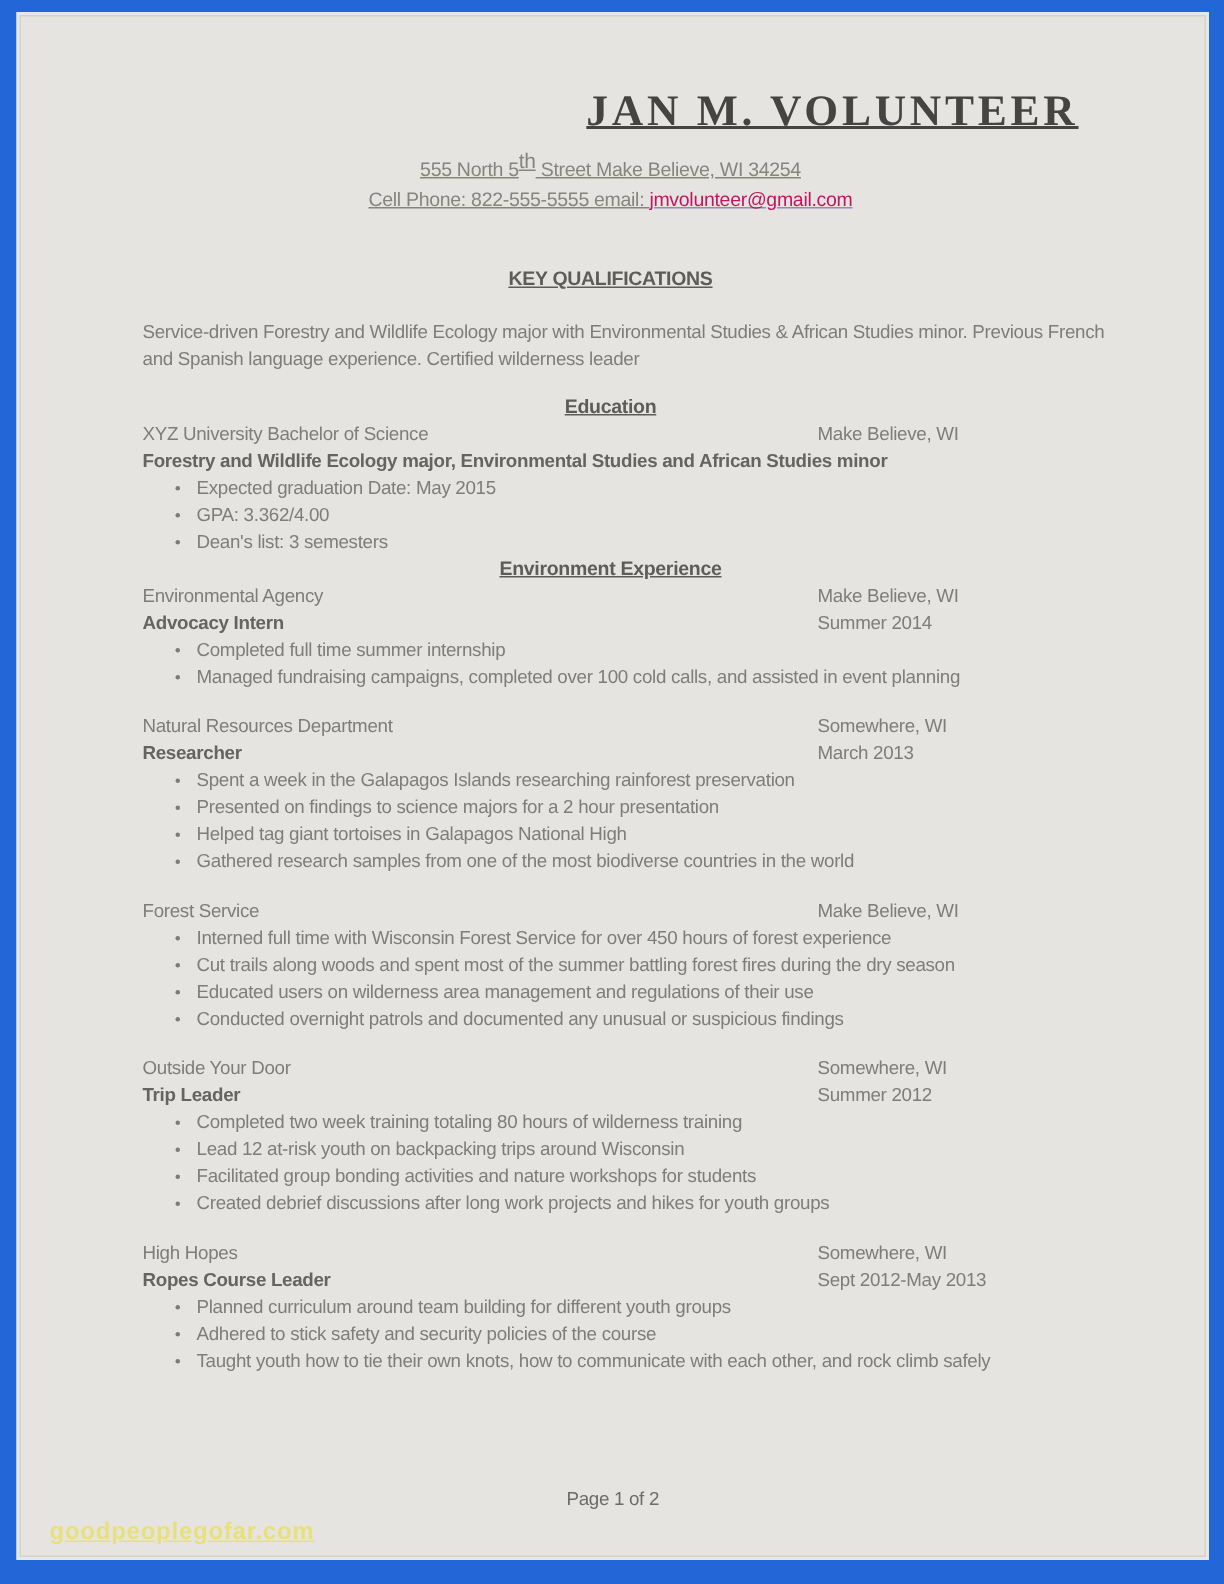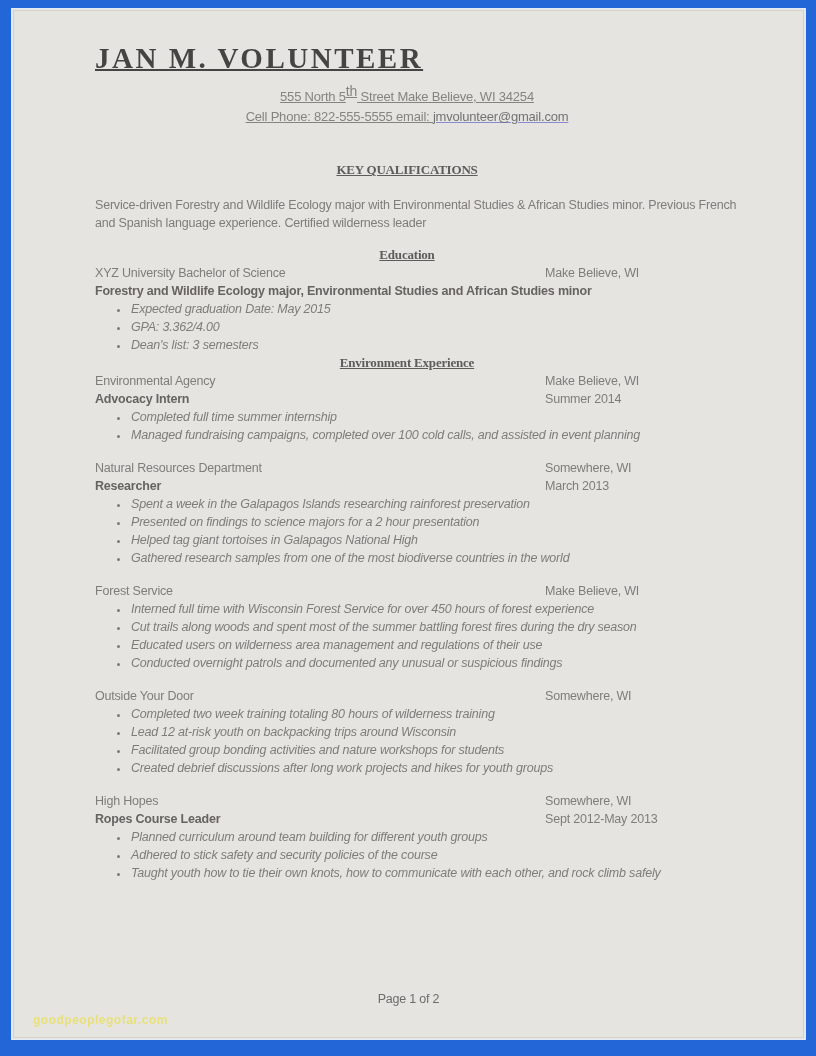--- a/index.html
+++ b/index.html
@@ -31,74 +31,74 @@
     position:absolute; inset:0;
     border:1px solid var(--edge_tan);
     pointer-events:none;
   }
   .content {
     position:absolute; left:82px; top:0; width:624px;
     font-size:12.5px; line-height:18px; letter-spacing:-0.2px;
     color: var(--text_body);
   }
   .title {
-    margin-top:28px;
-    text-align:left;
+    margin-top:44px;
+    text-align:right;
     font-family:"Liberation Serif","DejaVu Serif",serif;
     font-size:29px; line-height:40px; font-weight:700;
     letter-spacing:2.5px;
     color:var(--text_title);
     text-decoration:underline;
     text-decoration-thickness:2px;
   }
   .address, .contact {
     text-align:center;
     font-size:13px;
     color:#85847f;
   }
   .address { margin-top:4px; }
   .contact { margin-top:2px; }
   .address span, .address sup, .contact span, .contact a { text-decoration:underline; }
   .address sup { font-size:14px; }
   .contact a {
-    color:#737373;
+    color:#be185d;
     text-decoration-color: var(--link_underline);
     cursor:pointer;
   }
   .sec {
     text-align:center;
     font-size:13px; font-weight:700; line-height:18px;
     color:var(--text_heading);
     text-decoration:underline;
     letter-spacing:-0.2px;
-    font-family:Liberation Serif, serif;
   }
   .sec-qual { margin-top:35px; }
   .sec-edu  { margin-top:14px; }
   .sec-exp  { margin-top:0; }
   .para { margin-top:17px; width:646px; }
   .row { position:relative; }
   .row .right { position:absolute; left:450px; top:0; white-space:nowrap; }
   .org { color:var(--text_body); }
   .role { font-weight:700; color:var(--text_bold); }
-  ul.bullets { margin:0; padding-left:35px; list-style:disc;font-style:italic; }
+  ul.bullets { margin:0; padding-left:35px; list-style:disc; }
   ul.bullets li { padding-left:1px; }
   ul.bullets li::marker { color:#7c7b78; font-size:11px; }
   .entry + .entry { margin-top:15px; }
   .page-number {
     position:absolute; top:962px; left:0; right:0;
     text-align:center; font-size:12.5px; color:#6d6c6a;
     letter-spacing:-0.2px;
     margin-top:20px;
   }
   .watermark {
     position:absolute; top:1003px; left:20px;
-    font-size:12px; font-weight:700; letter-spacing:0.5px;
+    font-size:16px; font-weight:700; letter-spacing:0.5px;
     color:var(--watermark_yellow);
     opacity:0.85;
+    text-decoration:underline;
   }
 </style>
 </head>
 <body>
 
 <div class="page">
   <div class="paper-edge"></div>
 
   <div class="content">
 
@@ -173,20 +173,24 @@
             <li>Educated users on wilderness area management and regulations of their use</li>
             <li>Conducted overnight patrols and documented any unusual or suspicious findings</li>
           </ul>
       </div>
 
       <div class="entry">
         <div class="row">
           <span class="org">Outside Your Door</span>
           <span class="right">Somewhere, WI</span>
         </div>
+        <div class="row">
+          <span class="role">Trip Leader</span>
+          <span class="right">Summer 2012</span>
+        </div>
         <ul class="bullets">
             <li>Completed two week training totaling 80 hours of wilderness training</li>
             <li>Lead 12 at-risk youth on backpacking trips around Wisconsin</li>
             <li>Facilitated group bonding activities and nature workshops for students</li>
             <li>Created debrief discussions after long work projects and hikes for youth groups</li>
           </ul>
       </div>
 
       <div class="entry">
         <div class="row">

